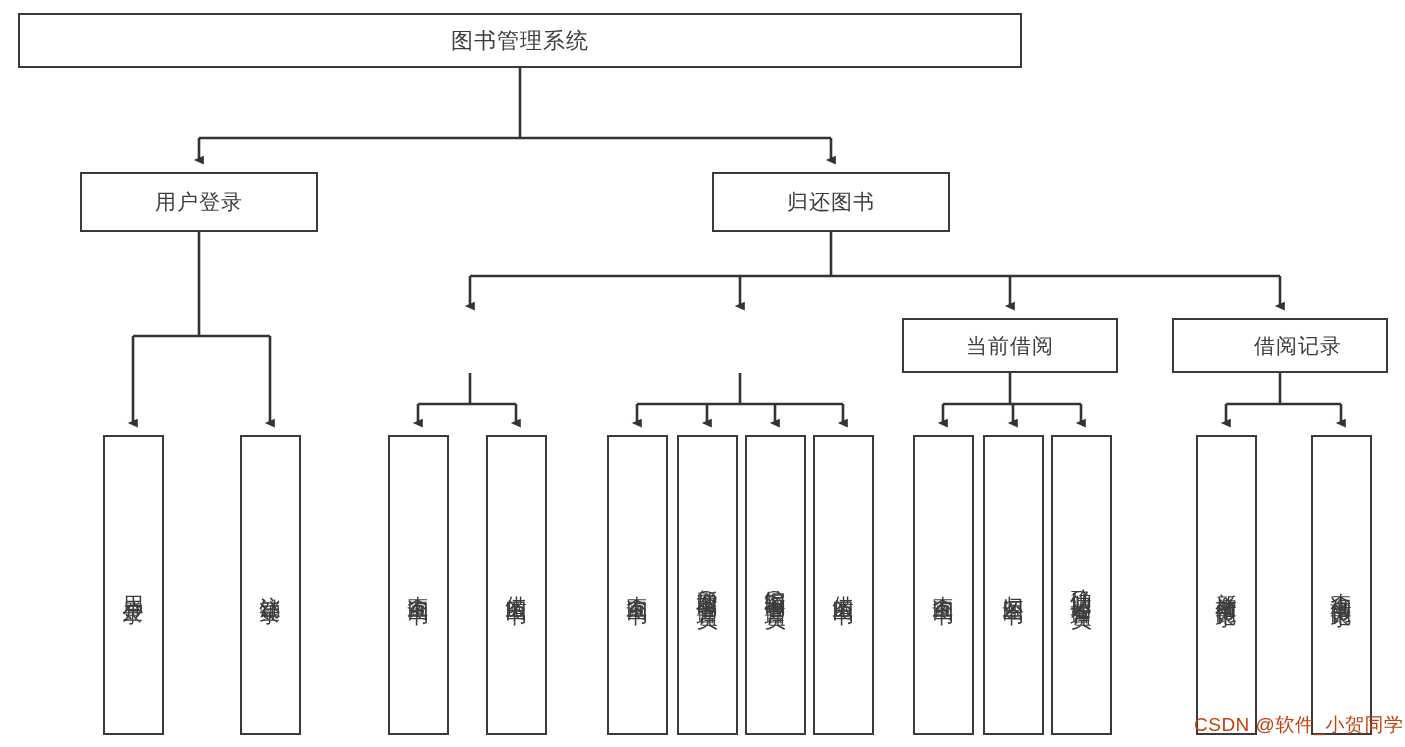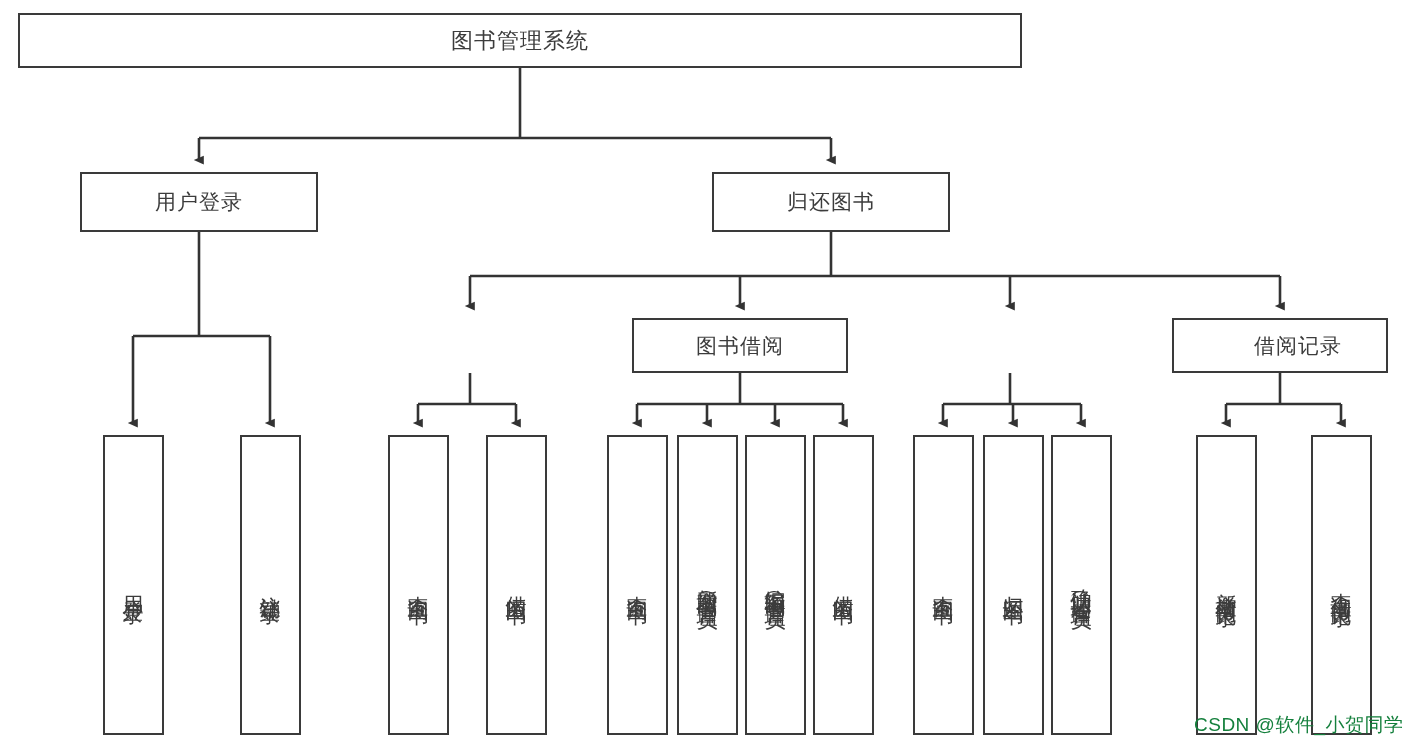--- a/index.html
+++ b/index.html
@@ -121,22 +121,22 @@
     <span class="label">图书管理系统</span>
   </div>
 
   <div class="node horiz" style="left: 80px; top: 172px; width: 238px; height: 60px; border-color: rgb(58, 58, 58); background: rgb(255, 255, 255); color: rgb(60, 60, 60);">
     <span class="label">用户登录</span>
   </div>
   <div class="node horiz" style="left: 712px; top: 172px; width: 238px; height: 60px; border-color: rgb(58, 58, 58); background: rgb(255, 255, 255); color: rgb(60, 60, 60);">
     <span class="label">归还图书</span>
   </div>
 
-  <div class="node horiz" style="left: 632px; top: 318px; width: 216px; height: 55px; border-color: rgb(58, 58, 58); background: rgb(255, 255, 255); color: rgb(60, 60, 60);">
-    <span class="label">图书借阅</span>
+  <div class="node horiz" style="left: 902px; top: 318px; width: 216px; height: 55px; border-color: rgb(58, 58, 58); background: rgb(255, 255, 255); color: rgb(60, 60, 60);">
+    <span class="label">当前借阅</span>
   </div>
   <div class="node horiz" style="left: 1172px; top: 318px; width: 216px; height: 55px; border-color: rgb(58, 58, 58); background: rgb(255, 255, 255); color: rgb(60, 60, 60); padding-left: 36px;">
     <span class="label">借阅记录</span>
   </div>
 
   <div class="node vert" style="left: 103px; top: 435px; width: 61px; height: 300px; border-color: rgb(58, 58, 58); background: rgb(255, 255, 255); color: rgb(60, 60, 60);">
     <span class="label">用户登录</span>
   </div>
   <div class="node vert" style="left: 240px; top: 435px; width: 61px; height: 300px; border-color: rgb(58, 58, 58); background: rgb(255, 255, 255); color: rgb(60, 60, 60);">
     <span class="label">注销登录</span>
@@ -168,14 +168,14 @@
   <div class="node vert" style="left: 1051px; top: 435px; width: 61px; height: 300px; border-color: rgb(58, 58, 58); background: rgb(255, 255, 255); color: rgb(60, 60, 60);">
     <span class="label">确认归还（管理员）</span>
   </div>
   <div class="node vert" style="left: 1196px; top: 435px; width: 61px; height: 300px; border-color: rgb(58, 58, 58); background: rgb(255, 255, 255); color: rgb(60, 60, 60);">
     <span class="label">新增借阅记录</span>
   </div>
   <div class="node vert" style="left: 1311px; top: 435px; width: 61px; height: 300px; border-color: rgb(58, 58, 58); background: rgb(255, 255, 255); color: rgb(60, 60, 60);">
     <span class="label">查询借阅记录</span>
   </div>
 
-  <div id="watermark" style="left: 1194px; top: 712px; color: #15803d;">CSDN @软件_小贺同学</div>
+  <div id="watermark" style="left: 1194px; top: 712px; color: #c2410c;">CSDN @软件_小贺同学</div>
 </div>
 
 </body></html>

